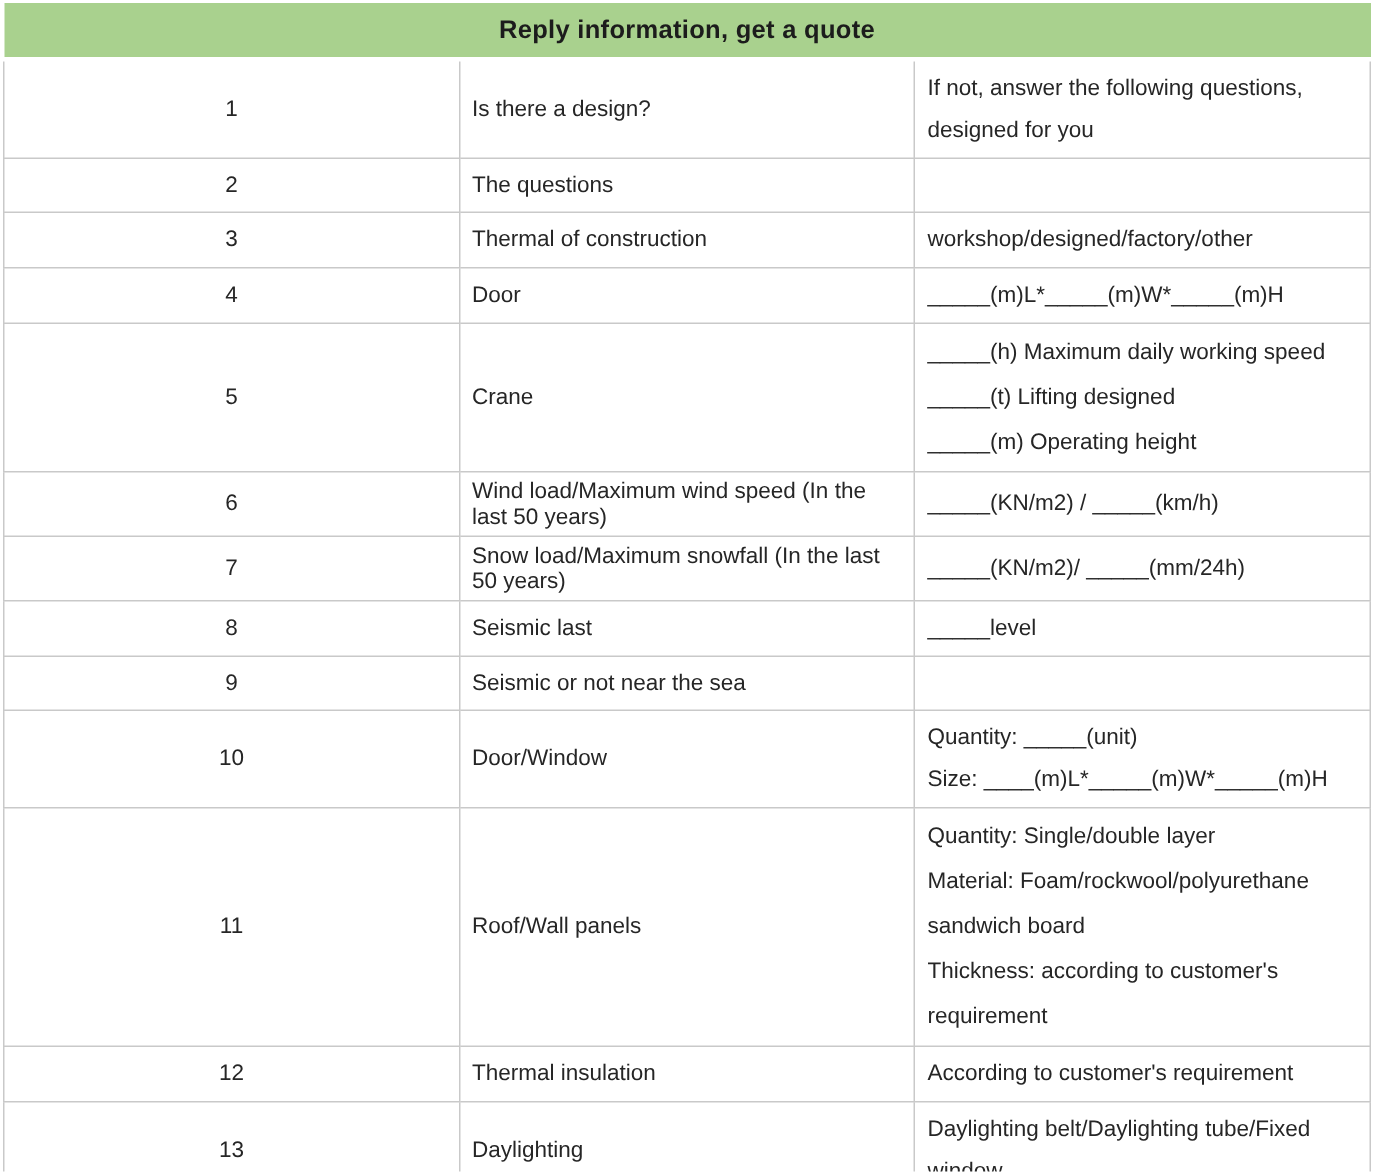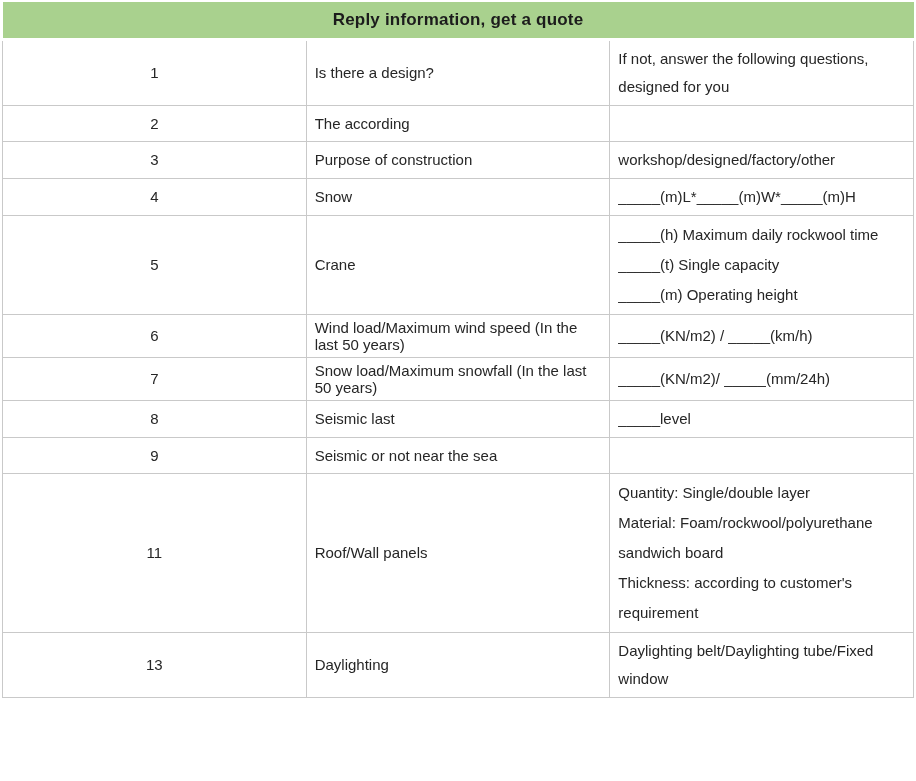--- a/index.html
+++ b/index.html
@@ -62,43 +62,43 @@
     <tbody id="rows">
         <tr class="lines-1">
     <td class="num-cell">1</td>
     <td class="q-cell">Is there a design?</td>
     <td class="a-cell">
             <div class="ans-line">If not, answer the following questions, designed for you</div>
           </td>
   </tr>
         <tr class="lines-1">
     <td class="num-cell">2</td>
-    <td class="q-cell">The according</td>
+    <td class="q-cell">The questions</td>
     <td class="a-cell"></td>
   </tr>
         <tr class="lines-1">
     <td class="num-cell">3</td>
-    <td class="q-cell">Purpose of construction</td>
+    <td class="q-cell">Thermal of construction</td>
     <td class="a-cell">
             <div class="ans-line">workshop/designed/factory/other</div>
           </td>
   </tr>
         <tr class="lines-1">
     <td class="num-cell">4</td>
-    <td class="q-cell">Snow</td>
+    <td class="q-cell">Door</td>
     <td class="a-cell">
             <div class="ans-line">_____(m)L*_____(m)W*_____(m)H</div>
           </td>
   </tr>
         <tr class="lines-3">
     <td class="num-cell">5</td>
     <td class="q-cell">Crane</td>
     <td class="a-cell">
-            <div class="ans-line">_____(h) Maximum daily rockwool time</div>
-            <div class="ans-line">_____(t) Single capacity</div>
+            <div class="ans-line">_____(h) Maximum daily working speed</div>
+            <div class="ans-line">_____(t) Lifting designed</div>
             <div class="ans-line">_____(m) Operating height</div>
           </td>
   </tr>
         <tr class="lines-1">
     <td class="num-cell">6</td>
     <td class="q-cell">Wind load/Maximum wind speed (In the last 50 years)</td>
     <td class="a-cell">
             <div class="ans-line">_____(KN/m2) / _____(km/h)</div>
           </td>
   </tr>
@@ -114,27 +114,42 @@
     <td class="q-cell">Seismic last</td>
     <td class="a-cell">
             <div class="ans-line">_____level</div>
           </td>
   </tr>
         <tr class="lines-1">
     <td class="num-cell">9</td>
     <td class="q-cell">Seismic or not near the sea</td>
     <td class="a-cell"></td>
   </tr>
+        <tr class="lines-2">
+    <td class="num-cell">10</td>
+    <td class="q-cell">Door/Window</td>
+    <td class="a-cell">
+            <div class="ans-line">Quantity: _____(unit)</div>
+            <div class="ans-line">Size: ____(m)L*_____(m)W*_____(m)H</div>
+          </td>
+  </tr>
         <tr class="lines-3">
     <td class="num-cell">11</td>
     <td class="q-cell">Roof/Wall panels</td>
     <td class="a-cell">
             <div class="ans-line">Quantity: Single/double layer</div>
             <div class="ans-line">Material: Foam/rockwool/polyurethane sandwich board</div>
             <div class="ans-line">Thickness: according to customer's requirement</div>
+          </td>
+  </tr>
+        <tr class="lines-1">
+    <td class="num-cell">12</td>
+    <td class="q-cell">Thermal insulation</td>
+    <td class="a-cell">
+            <div class="ans-line">According to customer's requirement</div>
           </td>
   </tr>
         <tr class="lines-1">
     <td class="num-cell">13</td>
     <td class="q-cell">Daylighting</td>
     <td class="a-cell">
             <div class="ans-line">Daylighting belt/Daylighting tube/Fixed window</div>
           </td>
   </tr>
       </tbody>

